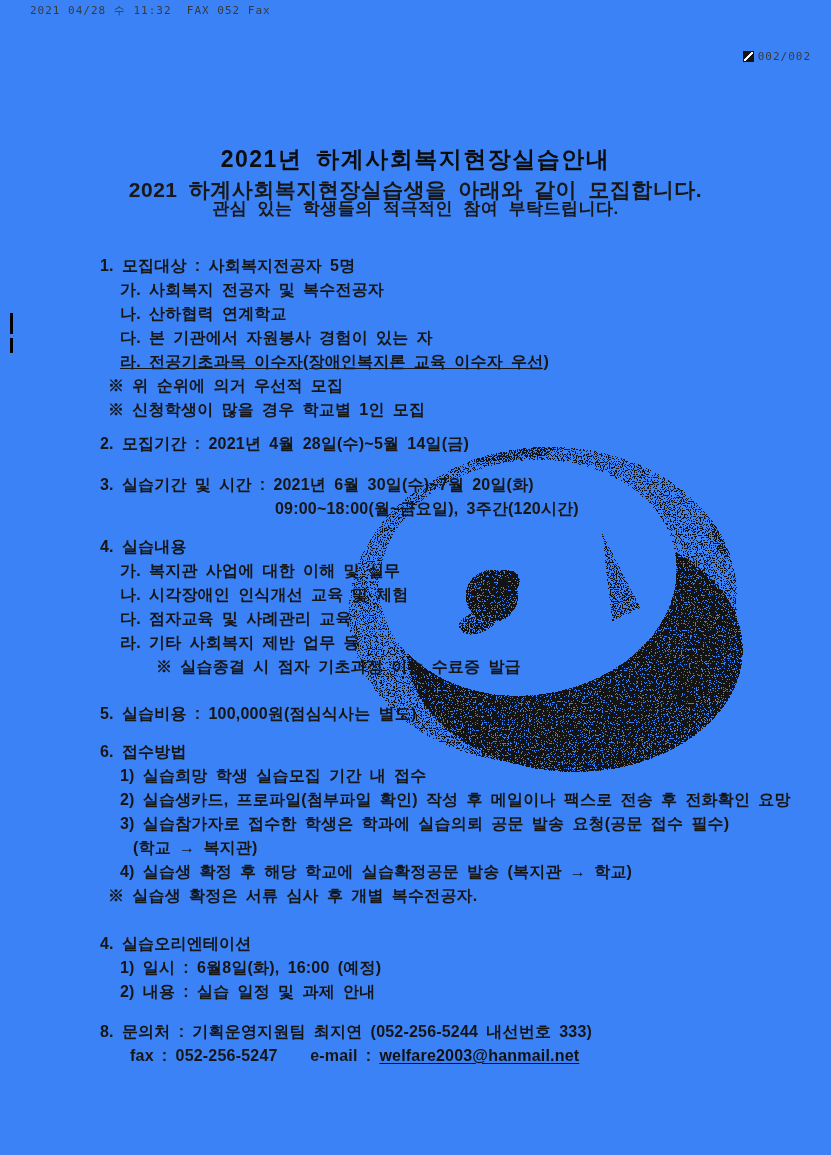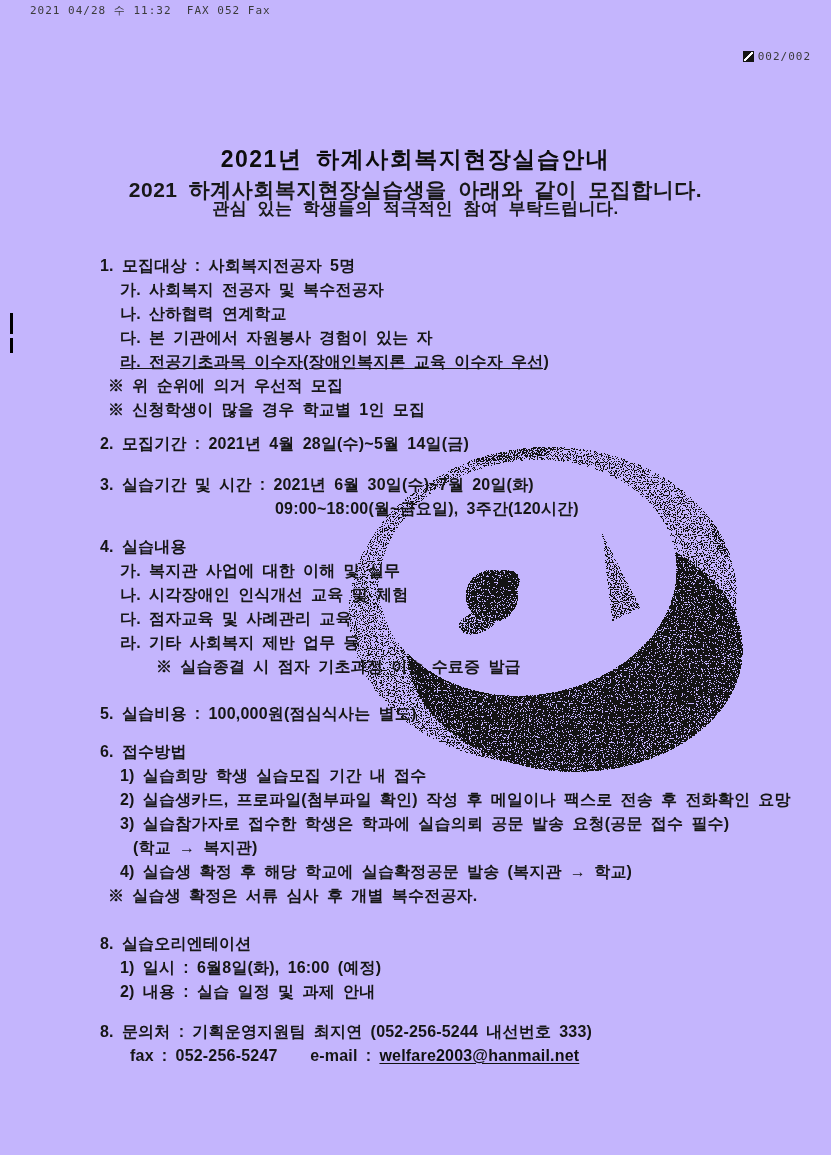--- a/index.html
+++ b/index.html
@@ -1,17 +1,17 @@
 <!DOCTYPE html>
 <html><head>
 <meta charset="utf-8">
 <style>
   html,body{margin:0;padding:0;background:#e8e8e8;}
   .page{
-    position:relative; width:831px; height:1155px; background:#c4b5fd;
+    position:relative; width:831px; height:1155px; background:#3b82f6;
     font-family:"Liberation Sans", sans-serif; color:#111; overflow:hidden;
     margin:0 auto;
   }
   
   .fax-header{position:absolute; top:2px; left:0; right:0; height:16px;
     font-family:"DejaVu Sans Mono", monospace; font-size:11px; color:#3a3a3a;}
   .fax-left{position:absolute; left:30px; top:1px; letter-spacing:1px; white-space:pre;}
   .fax-right{position:absolute; right:20px; top:8px; display:flex; align-items:center; gap:4px;margin-top:40px;}
   .fax-icon{width:11px; height:11px; background:#151515; position:relative; display:inline-block;}
   .fax-icon::after{content:""; position:absolute; inset:1px;
@@ -77,21 +77,21 @@
       <div class="line" style="padding-left: 20px;">라. 기타 사회복지 제반 업무 등</div>
       <div class="line" style="padding-left: 8px; margin-left: 48px;">※ 실습종결 시 점자 기초과정 이수 수료증 발급</div>
       <div class="line" style="padding-left: 0px; margin-top: 23px;">5. 실습비용 : 100,000원(점심식사는 별도)</div>
       <div class="line" style="padding-left: 0px; margin-top: 14px;">6. 접수방법</div>
       <div class="line" style="padding-left: 20px;">1) 실습희망 학생 실습모집 기간 내 접수</div>
       <div class="line" style="padding-left: 20px;">2) 실습생카드, 프로파일(첨부파일 확인) 작성 후 메일이나 팩스로 전송 후 전화확인 요망</div>
       <div class="line" style="padding-left: 20px;">3) 실습참가자로 접수한 학생은 학과에 실습의뢰 공문 발송 요청(공문 접수 필수)</div>
       <div class="line" style="padding-left: 33px;">(학교 → 복지관)</div>
       <div class="line" style="padding-left: 20px;">4) 실습생 확정 후 해당 학교에 실습확정공문 발송 (복지관 → 학교)</div>
       <div class="line" style="padding-left: 8px;">※ 실습생 확정은 서류 심사 후 개별 복수전공자.</div>
-      <div class="line" style="padding-left: 0px; margin-top: 24px;">8. 실습오리엔테이션</div>
+      <div class="line" style="padding-left: 0px; margin-top: 24px;">4. 실습오리엔테이션</div>
       <div class="line" style="padding-left: 20px;">1) 일시 : 6월8일(화), 16:00 (예정)</div>
       <div class="line" style="padding-left: 20px;">2) 내용 : 실습 일정 및 과제 안내</div>
       <div class="line" style="padding-left: 0px; margin-top: 16px;">8. 문의처 : 기획운영지원팀 최지연 (052-256-5244 내선번호 333)</div>
       <div class="line" style="padding-left: 30px;">fax : 052-256-5247    e-mail : <span class="email">welfare2003@hanmail.net</span></div>
     </div>
 
   <svg class="watermark" viewBox="0 0 480 460" width="480" height="460" xmlns="http://www.w3.org/2000/svg">
     <defs>
       <filter id="dither" filterUnits="userSpaceOnUse" x="0" y="0" width="480" height="460" color-interpolation-filters="sRGB">
         <feTurbulence type="fractalNoise" baseFrequency="0.85" numOctaves="2" seed="7" result="n"></feTurbulence>

